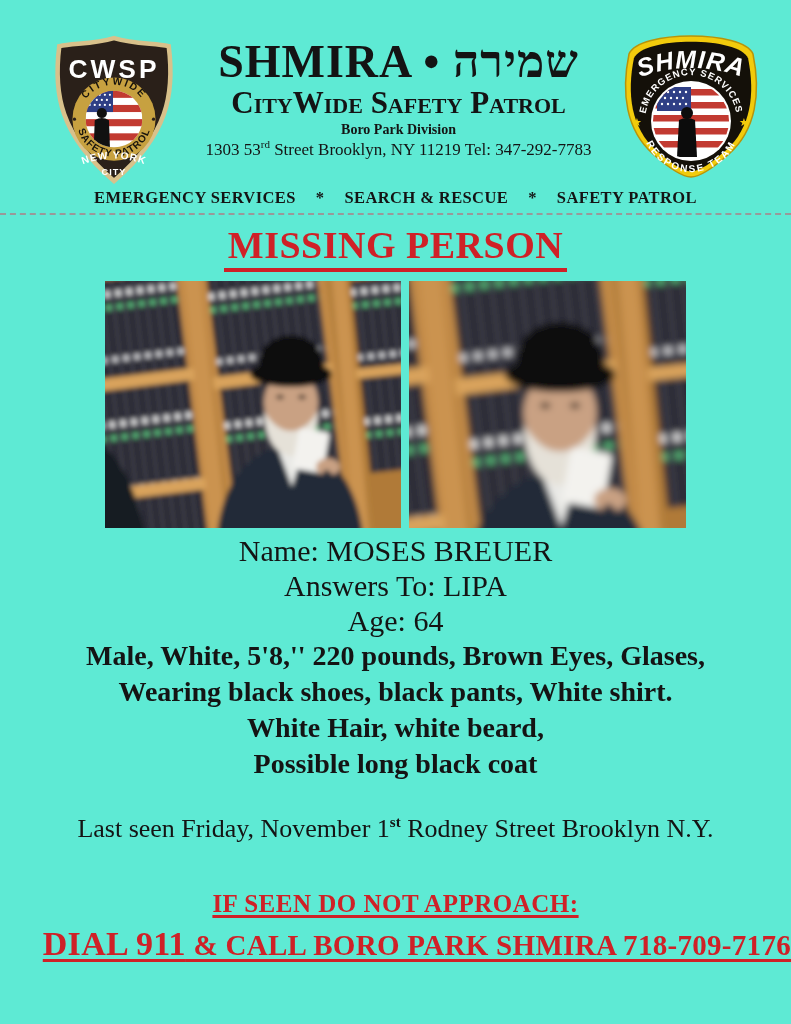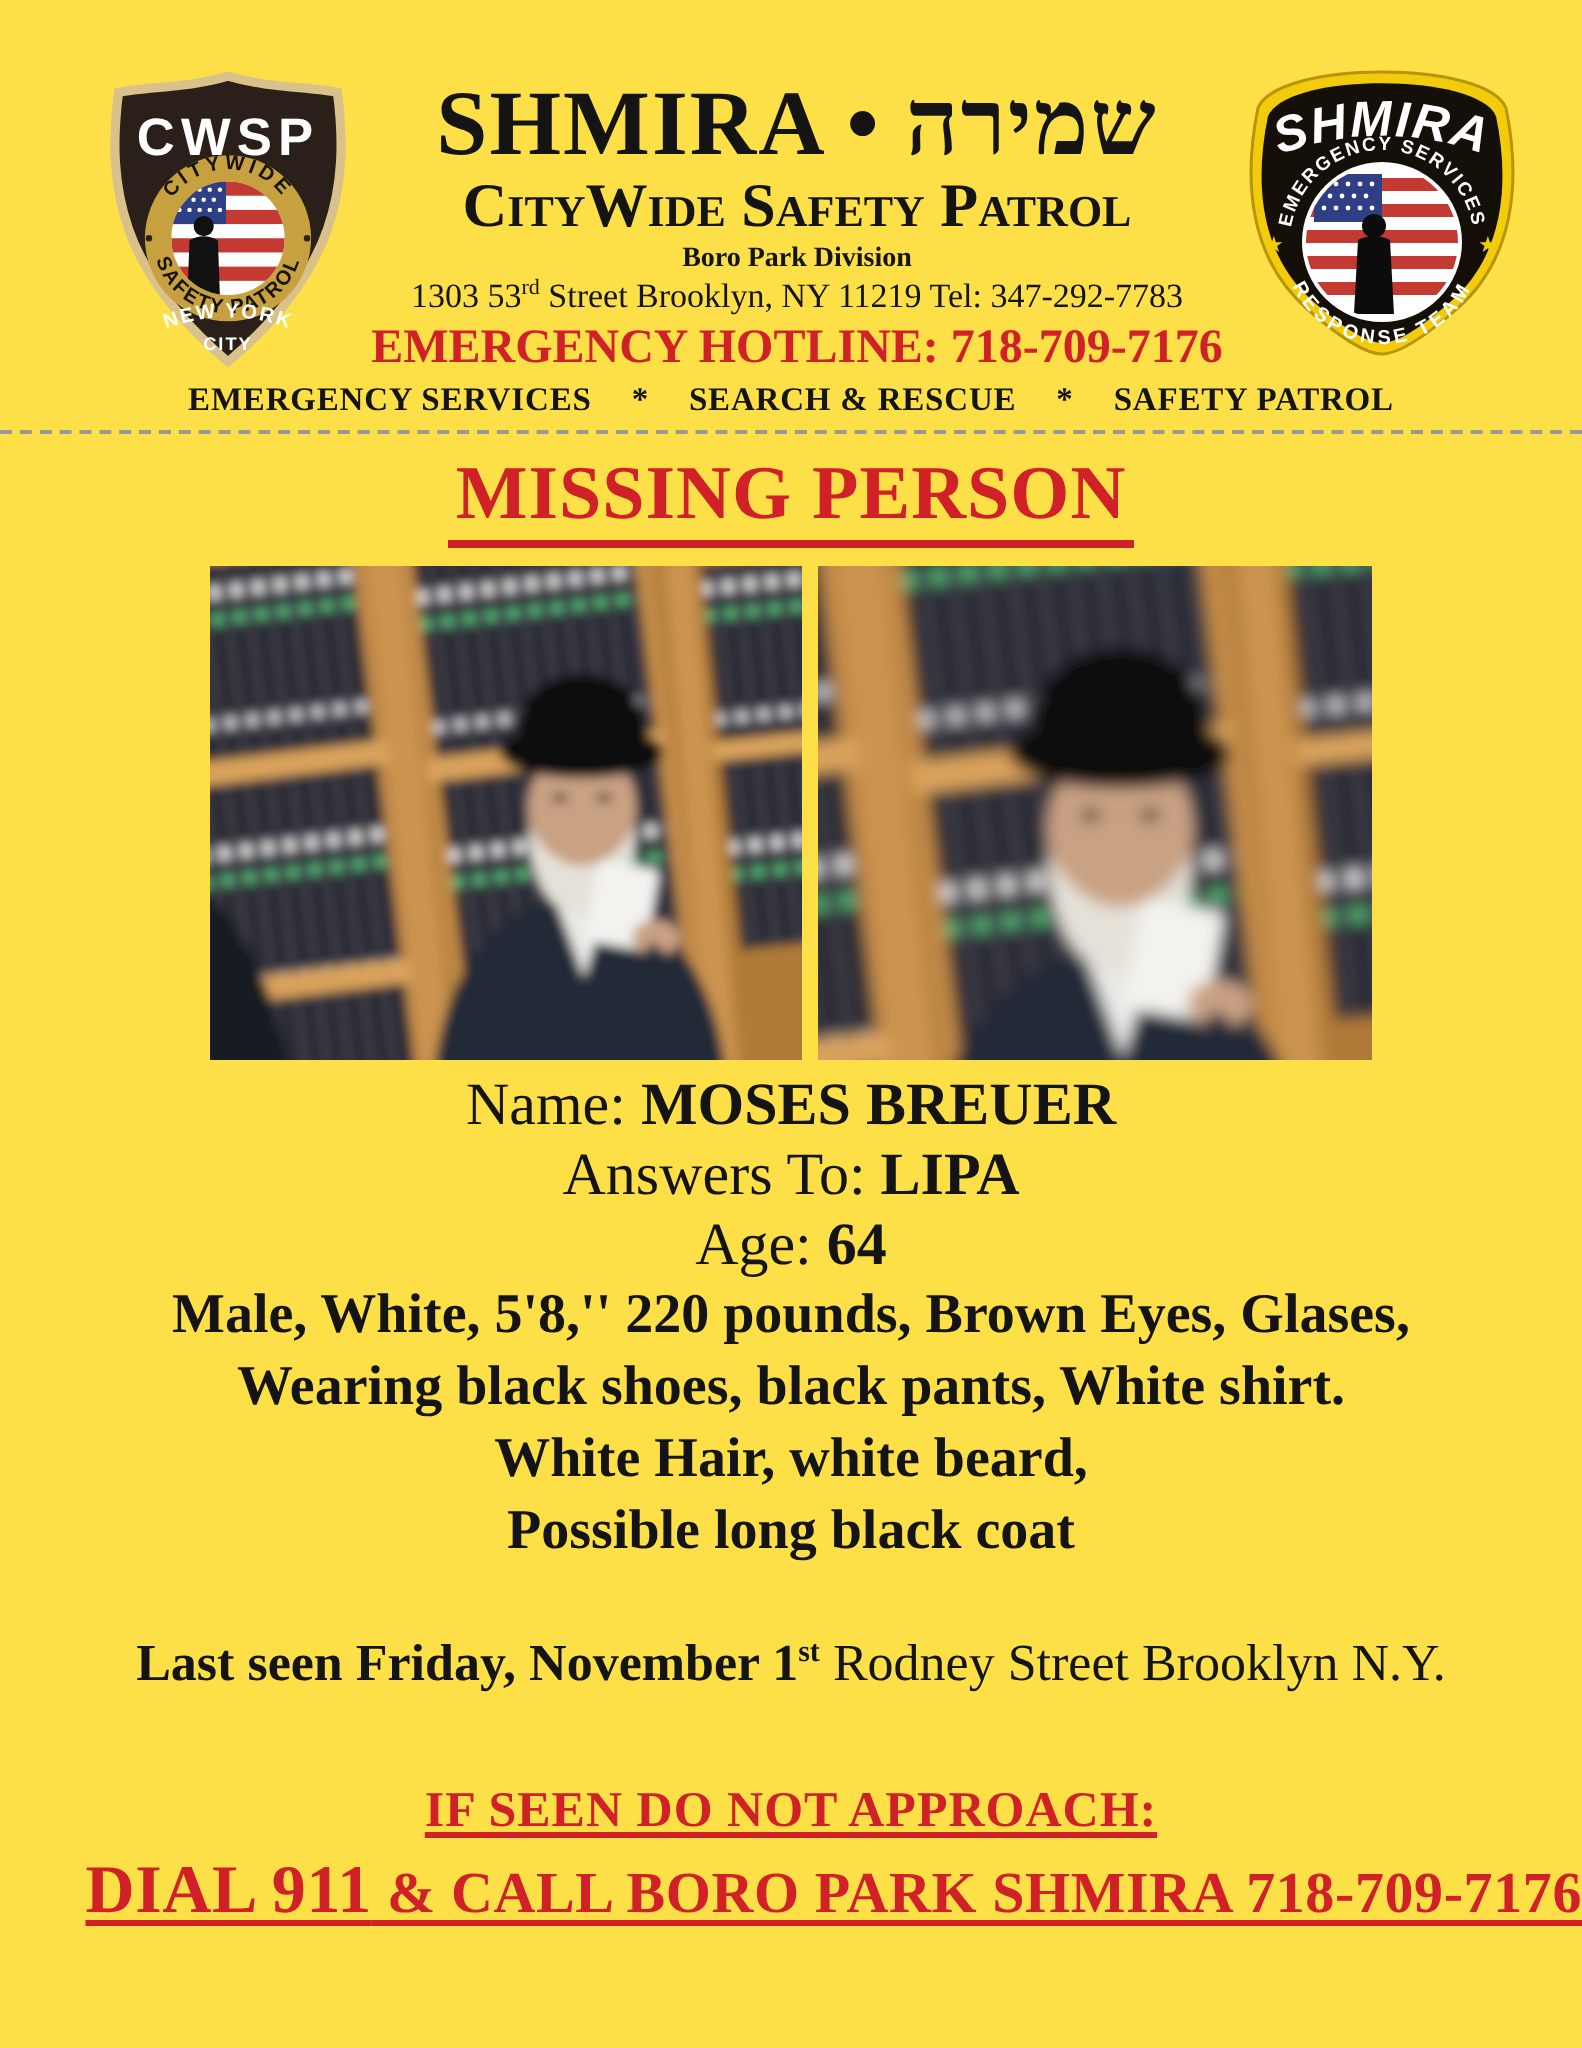--- a/index.html
+++ b/index.html
@@ -1,19 +1,19 @@
 <!DOCTYPE html>
 <html><head>
 <meta charset="utf-8">
 <style>
   :root { --red: #cf2127; --ink: #141414; }
   * { box-sizing: border-box; }
   body { margin: 0; background: #ffffff; }
   .poster {
-    width: 791px; height: 1024px; margin: 0 auto; background: #fde047;
+    width: 791px; height: 1024px; margin: 0 auto; background: #5eead4;
     font-family: "Liberation Serif", serif; color: var(--ink);
     overflow: hidden; position: relative;
   }
   .header-row { display: flex; align-items: flex-start; padding: 33px 26px 0 48px; }
   .badge { flex: 0 0 auto; }
   .header-center { flex: 1 1 auto; text-align: center; padding-top: 6px; }
   .title { font-size: 46px; font-weight: bold; line-height: 1.02; white-space: nowrap; letter-spacing: 1px; }
   .subtitle { font-size: 31px; font-weight: bold; font-variant: small-caps; line-height: 1.05; margin-top: 1px; }
   .division { font-size: 14px; font-weight: bold; margin-top: 3px; line-height: 1.1; }
   .address { font-size: 17px; font-weight: normal; line-height: 1.2; }
@@ -24,21 +24,21 @@
   .divider { border: none; border-top: 2px dashed #999; margin: 5px 0 0 0; }
   .missing-wrap { text-align: center; margin-top: 9px; text-decoration: underline; }
   .missing-title {
     display: inline-block; font-size: 38px; font-weight: bold; color: var(--red);
     border-bottom: 4px solid var(--red); line-height: 1.12; padding: 0 4px 1px 4px; letter-spacing: 0.5px;
   }
   .photos { display: flex; justify-content: center; gap: 8px; margin-top: 9px; }
   .photo { display: block; background: #b5813e; }
   .info { text-align: center; margin-top: 5px; }
   .id-line { font-size: 30px; line-height: 1.17; }
-  .b { font-weight: bold; }
+  .b { font-weight: normal; }
   .desc-line { font-size: 28px; font-weight: bold; line-height: 1.29; }
   .last-seen { text-align: center; font-size: 26px; margin-top: 32px; line-height: 1.15; }
   .last-seen sup { font-size: 15px; font-weight: bold; }
   .footer { text-align: center; margin-top: 46px; color: var(--red); }
   .warning {
     font-size: 25px; font-weight: bold; letter-spacing: 0.5px;
     text-decoration: underline; text-decoration-thickness: 2.5px; text-underline-offset: 3px;
   }
   .action {
     font-size: 29px; font-weight: bold; margin-top: 7px; letter-spacing: 0.3px;
@@ -163,21 +163,20 @@
 
     <div class="header-center">
       <div class="title">
         <span>SHMIRA</span>
         <span>•</span>
         <span dir="rtl">שמירה</span>
       </div>
       <div class="subtitle">CityWide Safety Patrol</div>
       <div class="division">Boro Park Division</div>
       <div class="address"><span>1303 53</span><sup>rd</sup><span> Street Brooklyn, NY 11219 Tel: 347-292-7783</span></div>
-      <div class="hotline">EMERGENCY HOTLINE: 718-709-7176</div>
     </div>
 
     <svg class="badge" width="148" height="148" viewBox="0 0 148 148">
       <path d="M74 3 C103 3 131 9 136 21 C144 60 139 97 112 121 C96 135 83 144 74 144 C65 144 52 135 36 121 C9 97 4 60 12 21 C17 9 45 3 74 3 Z" fill="#f2cb0c" stroke="#b8940a" stroke-width="1.5"></path>
       <path d="M74 3 C103 3 131 9 136 21 C144 60 139 97 112 121 C96 135 83 144 74 144 C65 144 52 135 36 121 C9 97 4 60 12 21 C17 9 45 3 74 3 Z" transform="translate(74 74) scale(0.92) translate(-74 -74)" fill="#141009"></path>
       <path id="rbName" d="M18 46 Q74 24 130 46" fill="none"></path>
       <text font-size="25" font-weight="bold" font-style="italic" fill="#ffffff" letter-spacing="1">
         <textPath href="#rbName" startOffset="50%" text-anchor="middle">SHMIRA</textPath>
       </text>
       <circle cx="74" cy="88" r="40" fill="#ffffff"></circle>

